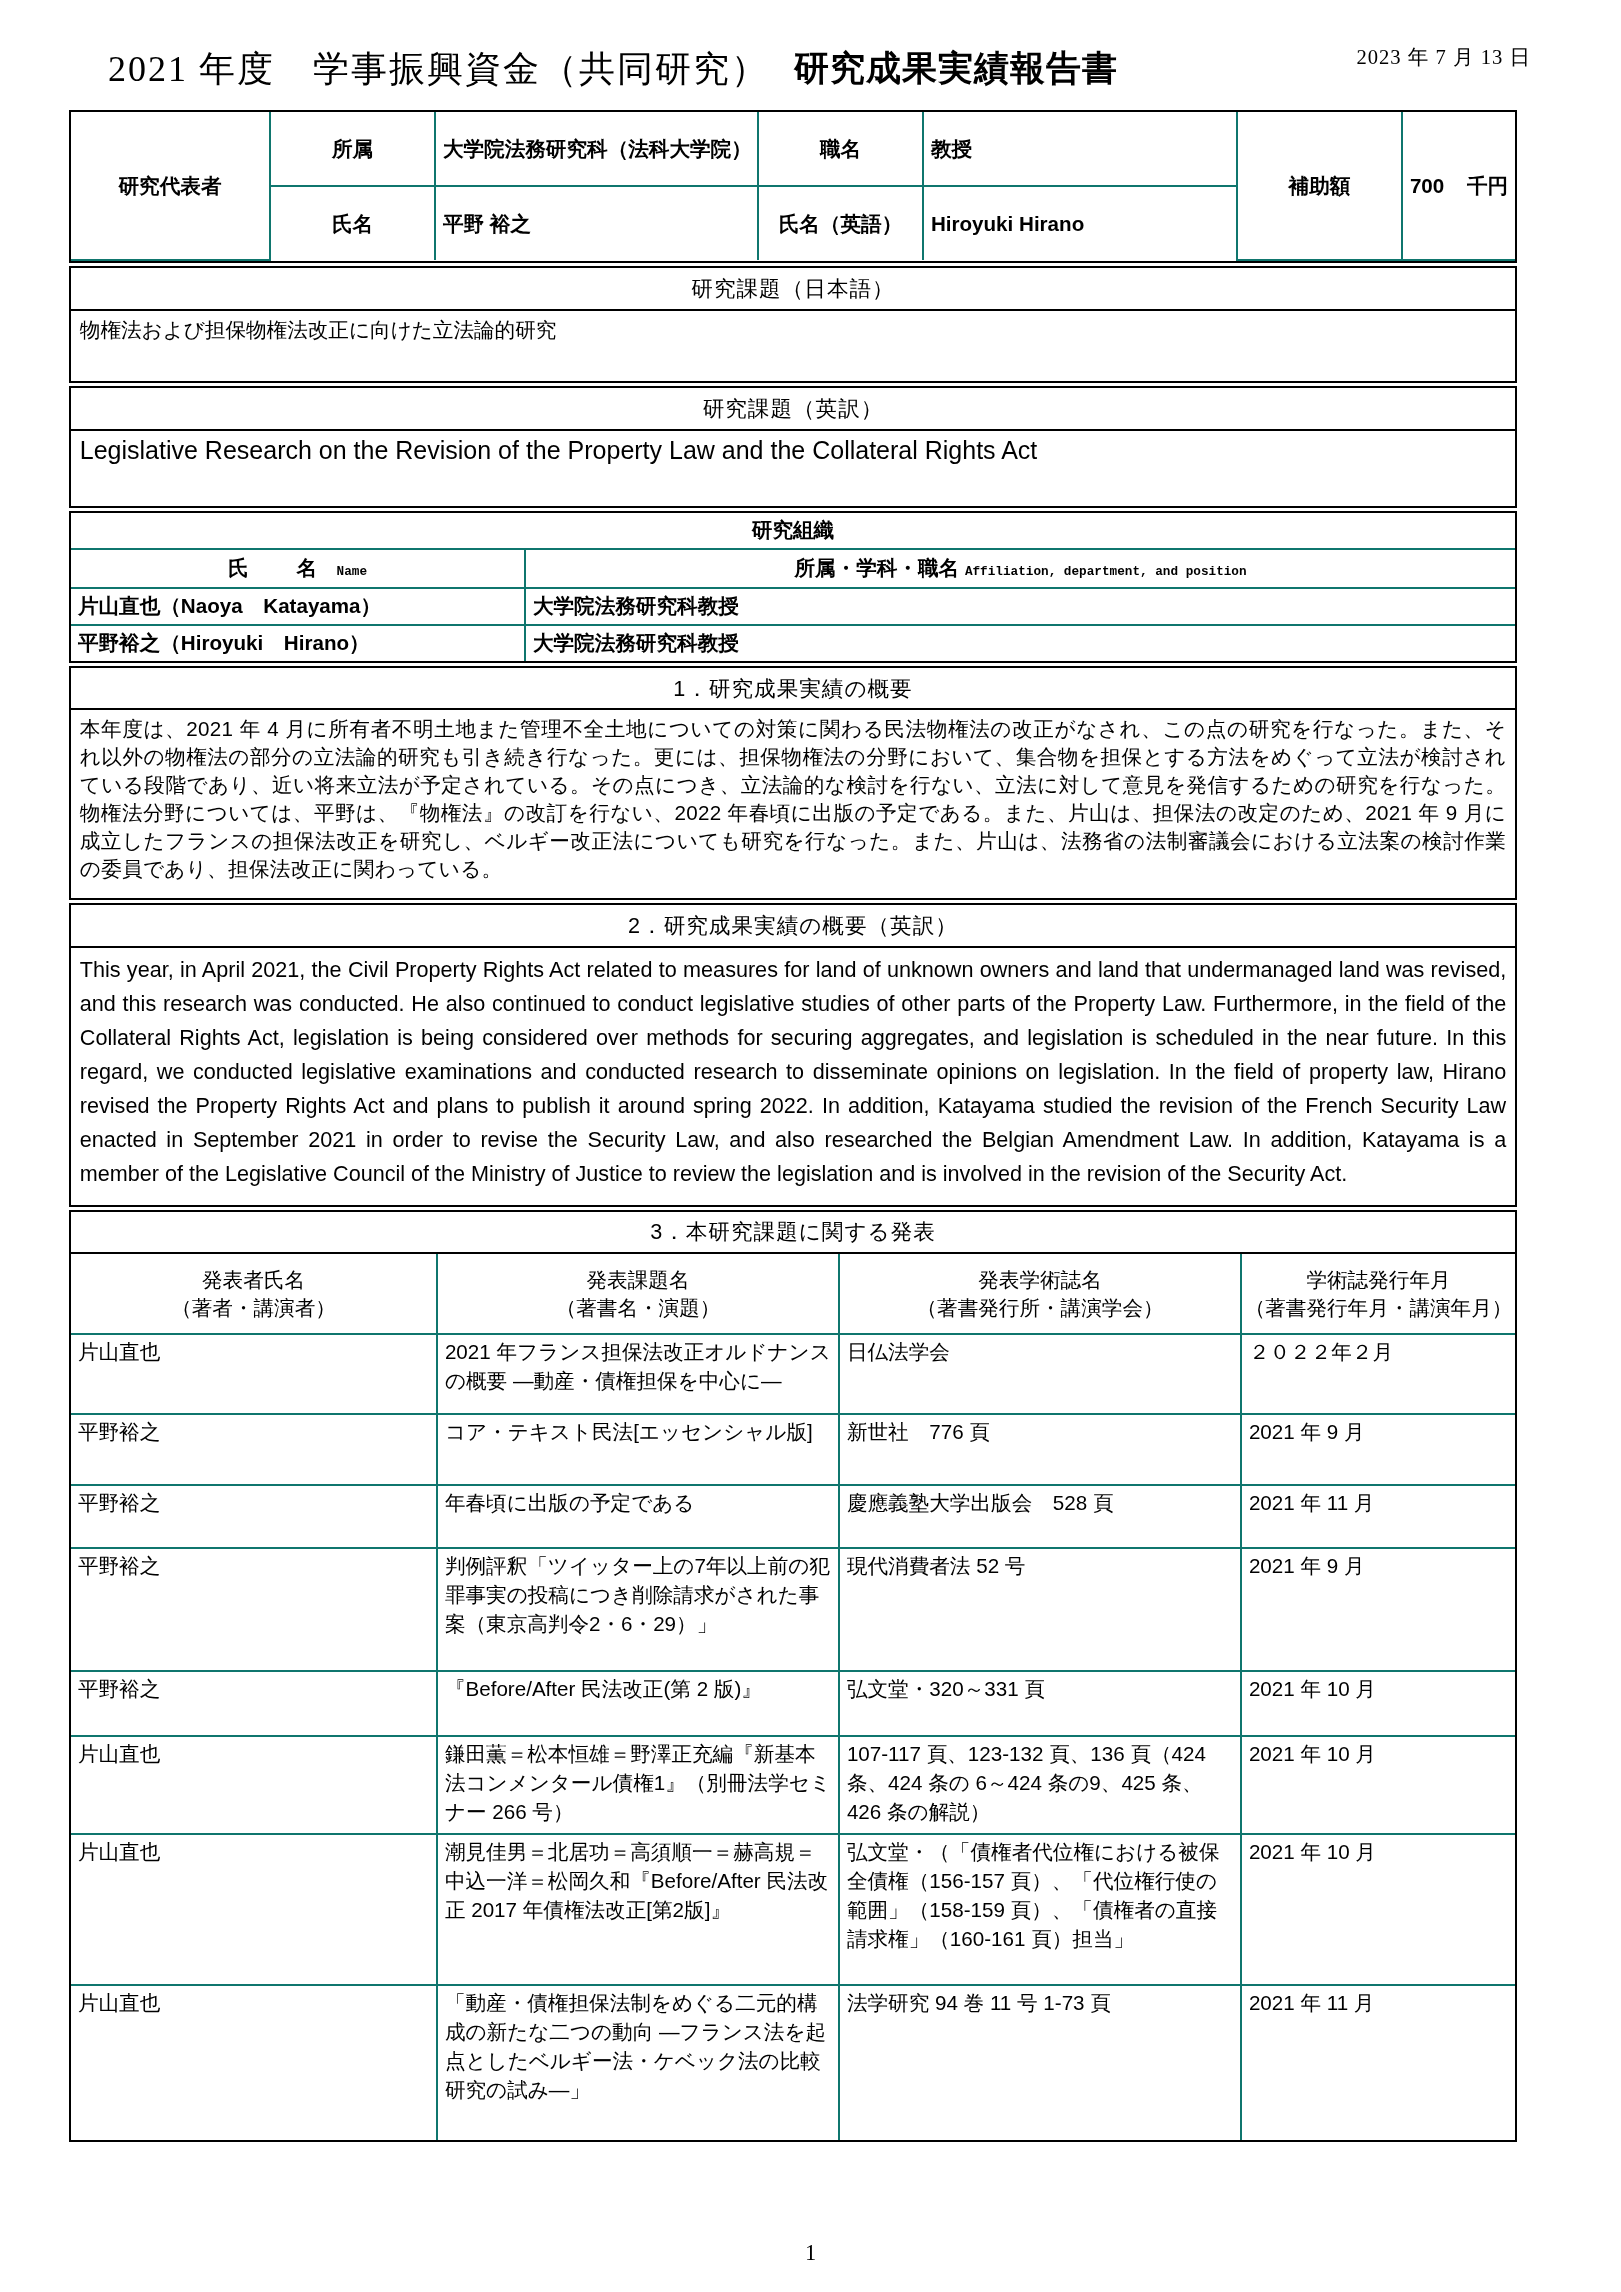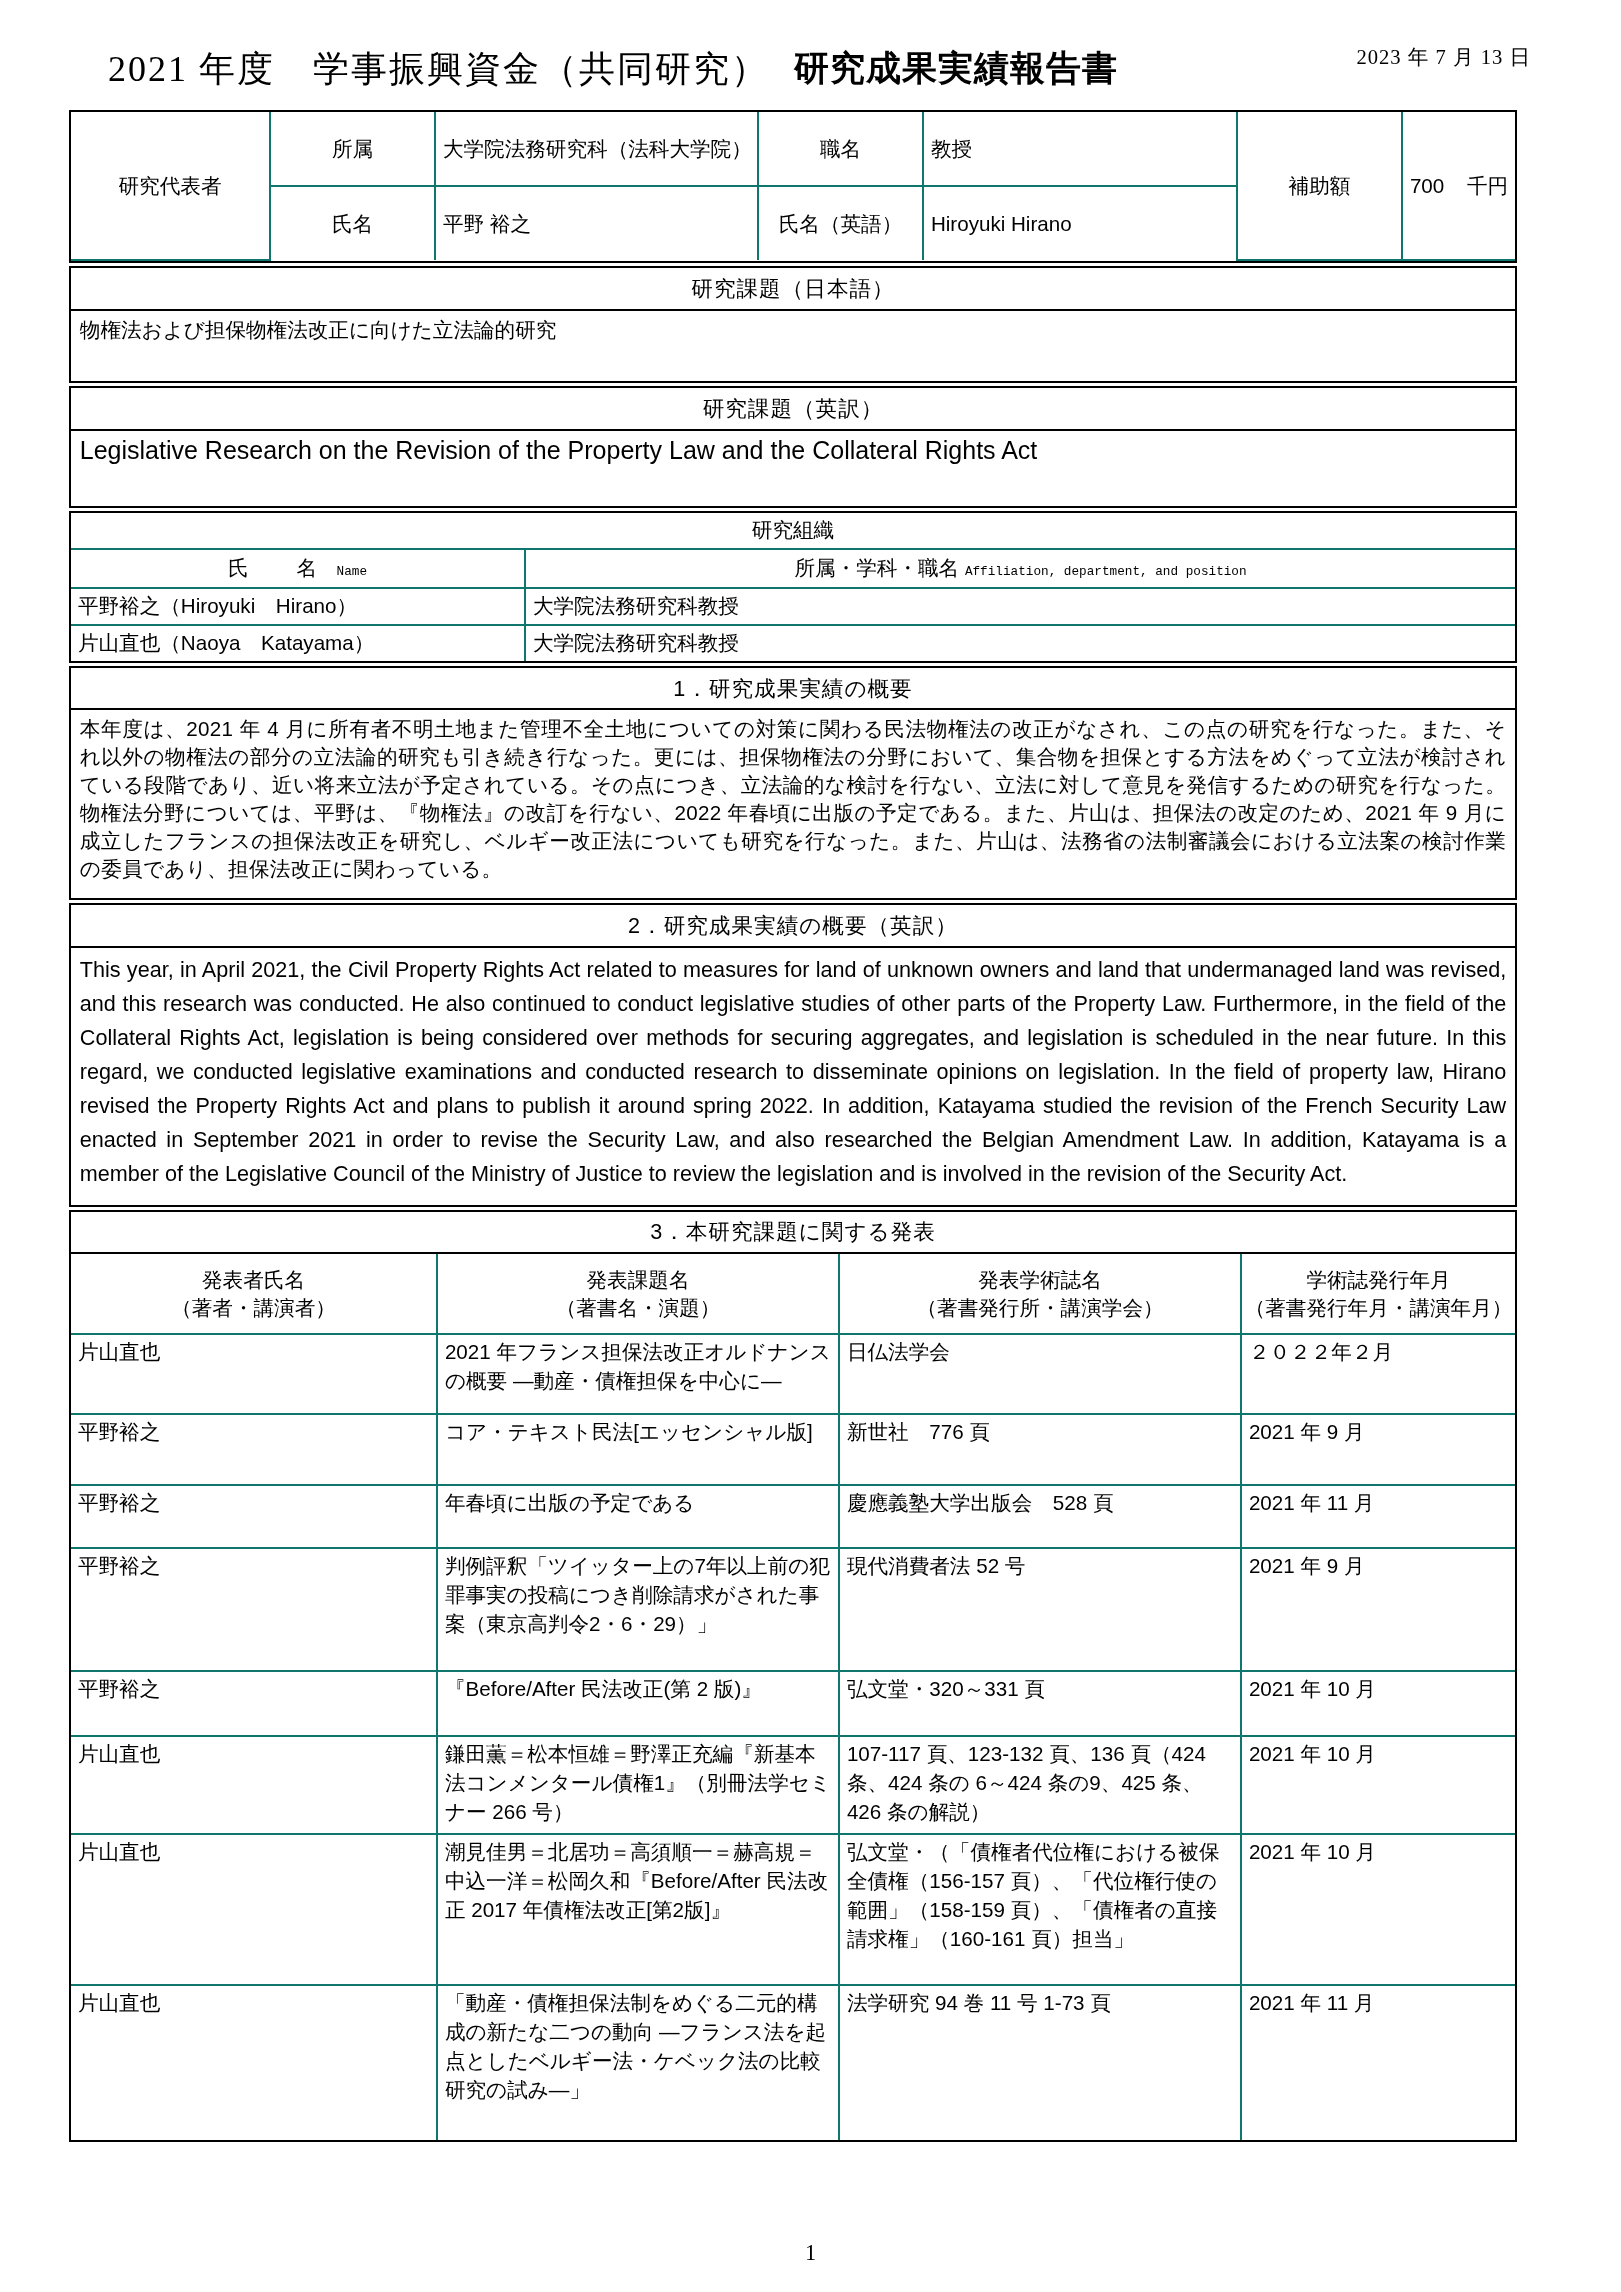--- a/index.html
+++ b/index.html
@@ -17,21 +17,21 @@
   .en-sum{min-height:247px;font-size:21.6px;line-height:34px;text-align:justify;}
   .ja-title-body{min-height:61px;}
   .en-title-body{min-height:65px;font-size:25px;border-radius:11px;}
   table.tbl{width:100%;border-collapse:collapse;table-layout:fixed;}
   .tbl td{border:2px solid #0f766e;padding:2px 6.9px;font-size:20.6px;overflow:hidden;}
   .tbl tr:first-child td{border-top:none;}
   .tbl td:first-child{border-left:none;margin-left:32px;}
   .tbl td:last-child{border-right:none;}
   .tbl tr:last-child td{border-bottom:none;}
   .c{text-align:center;}
-  .vm{vertical-align:middle;}
+  .vm{vertical-align:middle;font-weight:bold;}
   .nowrap{white-space:nowrap;font-size:19.6px;}
   .repr td{height:69px;}
   .subsidy-cell{padding:0 7.8px;}
   .subsidy-flex{display:flex;justify-content:space-between;align-items:center;text-align:right;}
   .org-head td{height:31px;}
   .org-col td{height:33px;}
   .org-row td{height:31px;}
   .en-small{font-size:12.7px;font-family:"Liberation Mono",monospace;letter-spacing:0px;}
   .wide-gap{letter-spacing:13.7px;}
   .ptbl td{vertical-align:top;line-height:29px;}
@@ -115,25 +115,25 @@
           <td class="c vm">
             <span class="wide-gap">氏　名</span>
             <span class="en-small">Name</span>
           </td>
           <td class="c vm">
             <span>所属・学科・職名</span>
             <span class="en-small">Affiliation, department, and position</span>
           </td>
         </tr>
         <tr class="org-row">
+          <td class="vm">片山直也（Naoya　Katayama）</td>
+          <td class="vm">大学院法務研究科教授</td>
+        </tr>
+        <tr class="org-row">
           <td class="vm">平野裕之（Hiroyuki　Hirano）</td>
-          <td class="vm">大学院法務研究科教授</td>
-        </tr>
-        <tr class="org-row">
-          <td class="vm">片山直也（Naoya　Katayama）</td>
           <td class="vm">大学院法務研究科教授</td>
         </tr>
       </tbody>
         </table>
     </div>
 
     <div class="sect">
       <div class="sect-header">1．研究成果実績の概要</div>
       <div class="sect-body jp-sum">本年度は、2021 年 4 月に所有者不明土地また管理不全土地についての対策に関わる民法物権法の改正がなされ、この点の研究を行なった。また、それ以外の物権法の部分の立法論的研究も引き続き行なった。更には、担保物権法の分野において、集合物を担保とする方法をめぐって立法が検討されている段階であり、近い将来立法が予定されている。その点につき、立法論的な検討を行ない、立法に対して意見を発信するための研究を行なった。物権法分野については、平野は、『物権法』の改訂を行ない、2022 年春頃に出版の予定である。また、片山は、担保法の改定のため、2021 年 9 月に成立したフランスの担保法改正を研究し、ベルギー改正法についても研究を行なった。また、片山は、法務省の法制審議会における立法案の検討作業の委員であり、担保法改正に関わっている。</div>
     </div>

